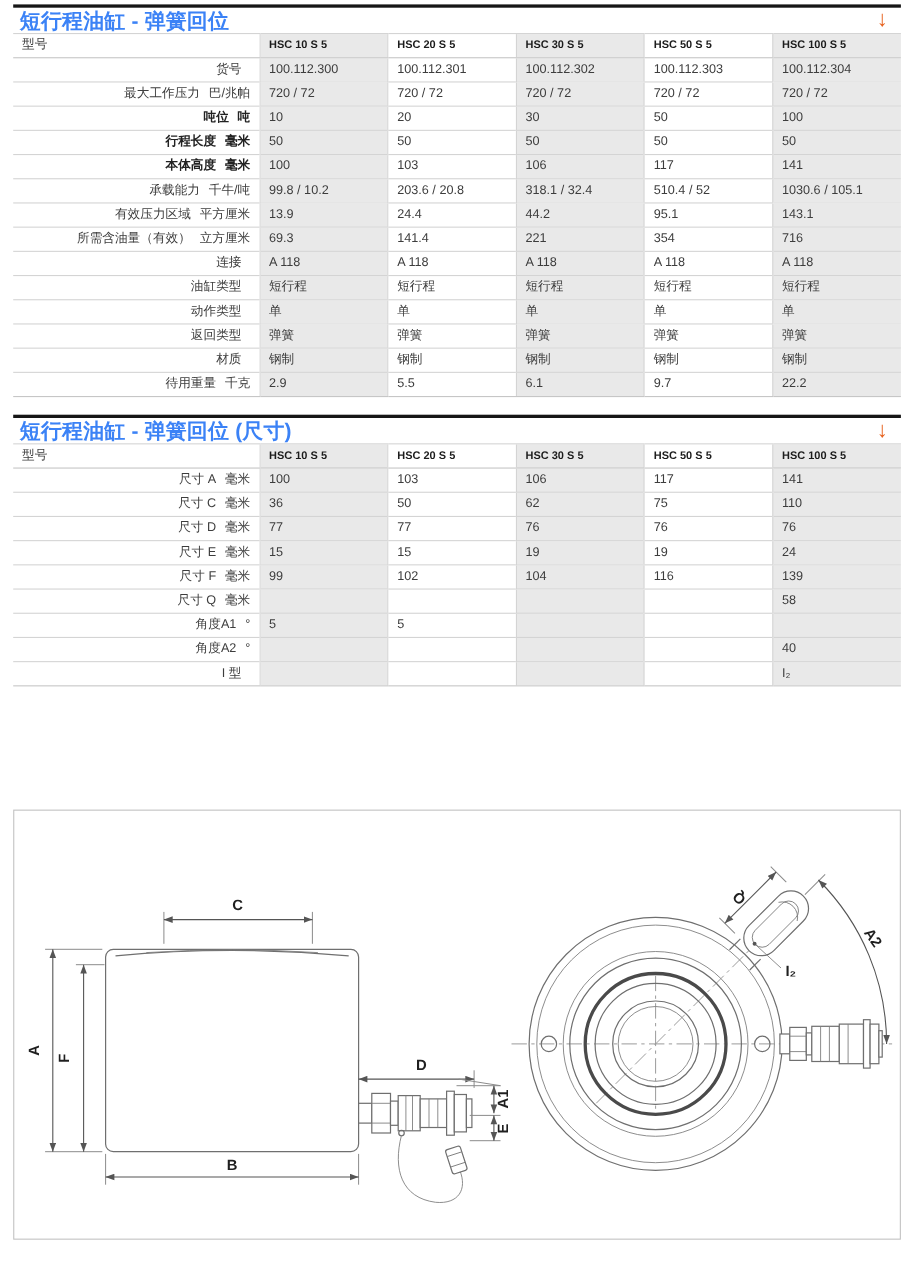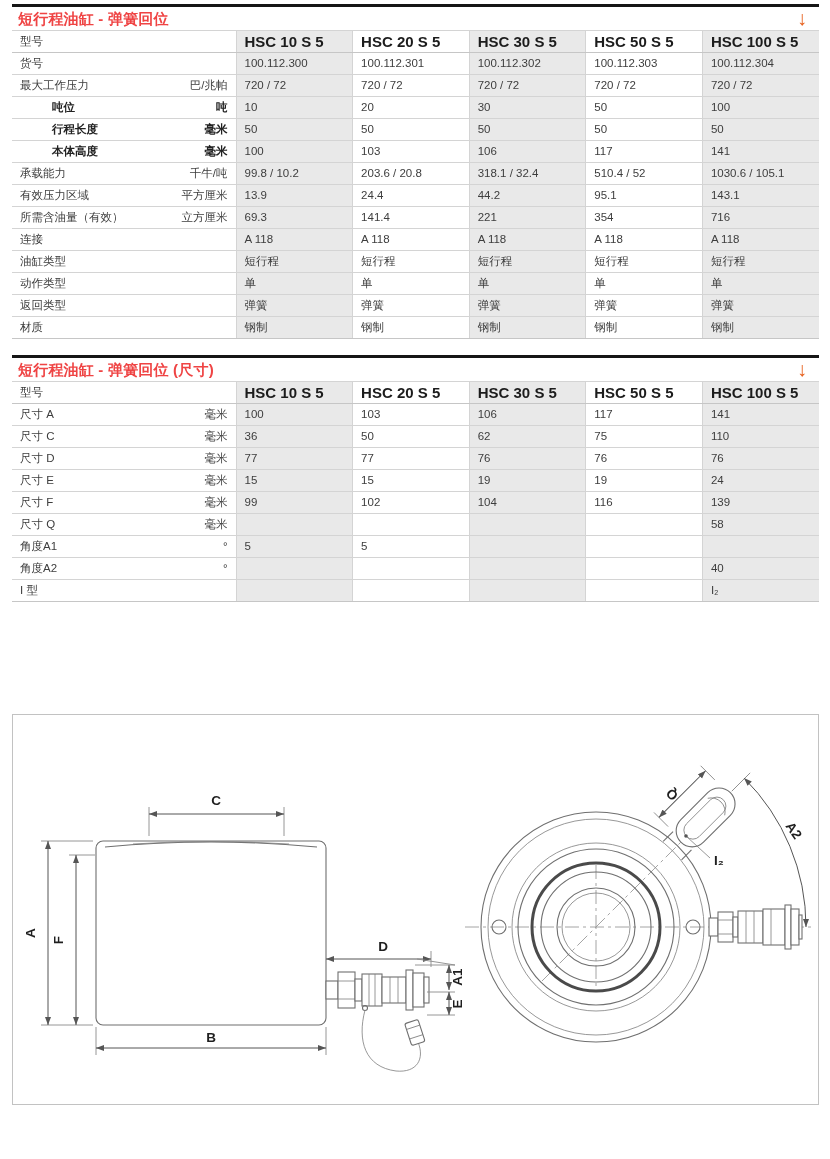--- a/index.html
+++ b/index.html
@@ -12,38 +12,38 @@
   }
   .page { padding:4px 11px 0 12px; }
 
   
   .tbl-block { width:807px; }
   .title-bar {
     border-top:3px solid #161616;
     display:flex; justify-content:space-between; align-items:center;
     padding:3px 6px 2px 6px; height:26px;
   }
-  .tbl-title { font-size:15px; font-weight:bold; color:#ef4444; letter-spacing:.2px; }
+  .tbl-title { font-size:19px; font-weight:bold; color:#3b82f6; letter-spacing:.2px; }
   .dl-arrow {
     color:#e7611d; font-size:20px; font-weight:bold; line-height:18px;
     padding:0 6px 2px 6px; cursor:pointer; user-select:none;
   }
   table { width:100%; border-collapse:collapse; table-layout:fixed; font-size:11.5px; }
   col.c-label { width:224px; }
   th, td {
     border-top:1px solid #d4d4d4;
     padding:4px 8px; text-align:left; font-weight:normal;
     height:22px; line-height:13px; vertical-align:middle;
     overflow:hidden; white-space:nowrap;
   }
   tr:last-child th, tr:last-child td { border-bottom:1px solid #c6c6c6; }
   td.v, th.v { border-left:1px solid #d4d4d4; }
   .g { background:#e9e9e9; }
-  th.v { font-weight:bold; color:#1c1c1c; font-size:15px; }
-  .lbl-wrap { display:flex; justify-content:space-between; }
+  th.v { font-weight:bold; color:#1c1c1c; font-size:10px; }
+  .lbl-wrap { display:flex; justify-content:flex-end; }
   .lbl-wrap .u { padding-left:8px; }
   tr.bold-row .lbl-wrap { font-weight:bold; color:#222;padding-left:32px; }
   .gap1 { height:16px; }
   .gap2 { height:112px; }
 
   
   .drawing-panel {
     width:807px; height:391px;
     border:1px solid #c2c2c2; background:#fff;
   }
@@ -251,20 +251,33 @@
                 <span>材质</span>
                 <span class="u"></span>
               </div>
             </td>
             <td class="v g">钢制</td>
             <td class="v">钢制</td>
             <td class="v g">钢制</td>
             <td class="v">钢制</td>
             <td class="v g">钢制</td>
           </tr>
+          <tr>
+            <td>
+              <div class="lbl-wrap">
+                <span>待用重量</span>
+                <span class="u">千克</span>
+              </div>
+            </td>
+            <td class="v g">2.9</td>
+            <td class="v">5.5</td>
+            <td class="v g">6.1</td>
+            <td class="v">9.7</td>
+            <td class="v g">22.2</td>
+          </tr>
         </tbody>
       </table>
   </div>
 
   <div class="gap1"></div>
 
   <div class="tbl-block">
     <div class="title-bar">
       <span class="tbl-title">短行程油缸 - 弹簧回位 (尺寸)</span>
       <span class="dl-arrow">↓</span>

